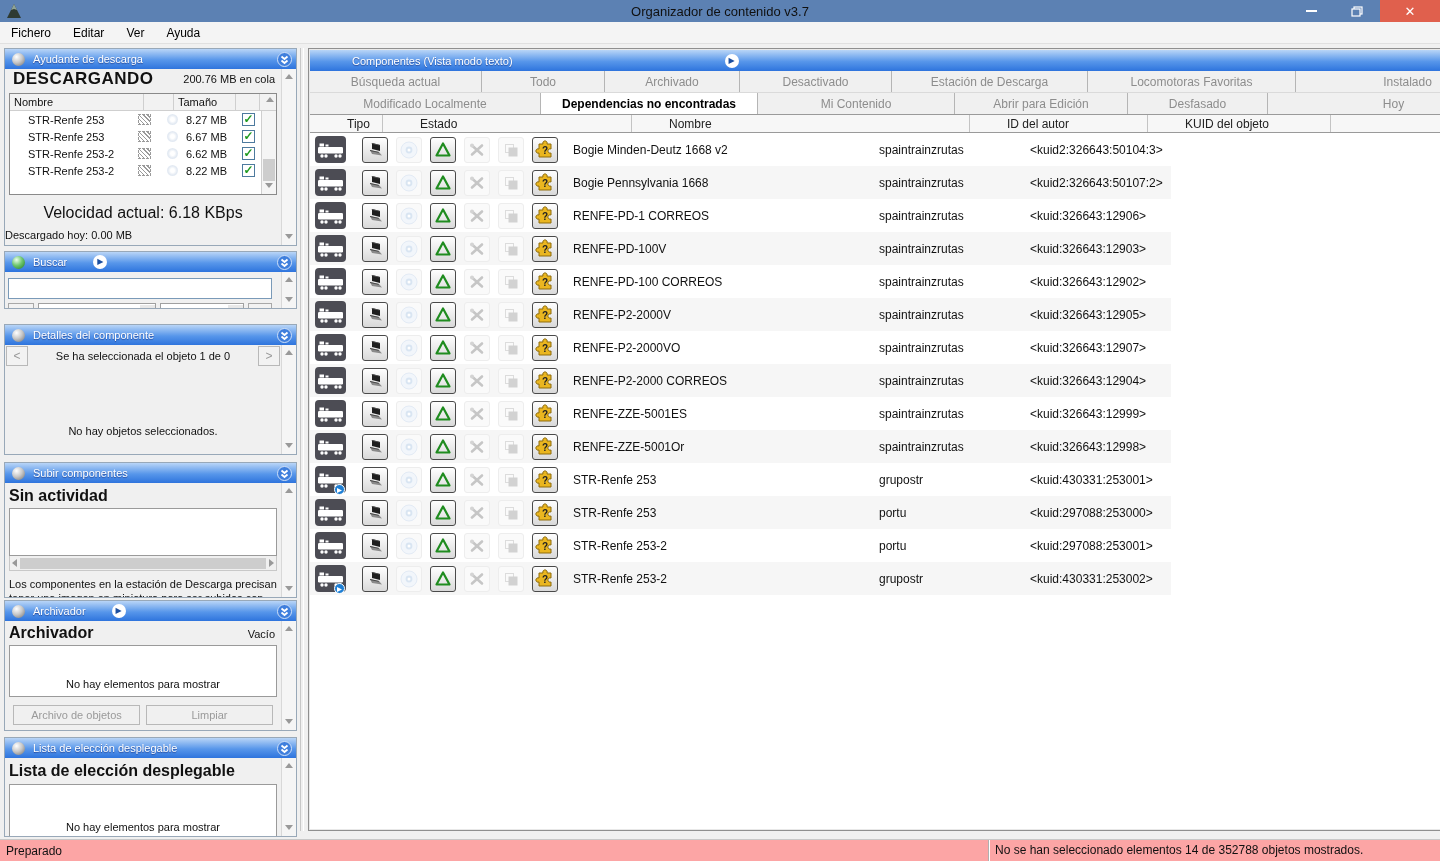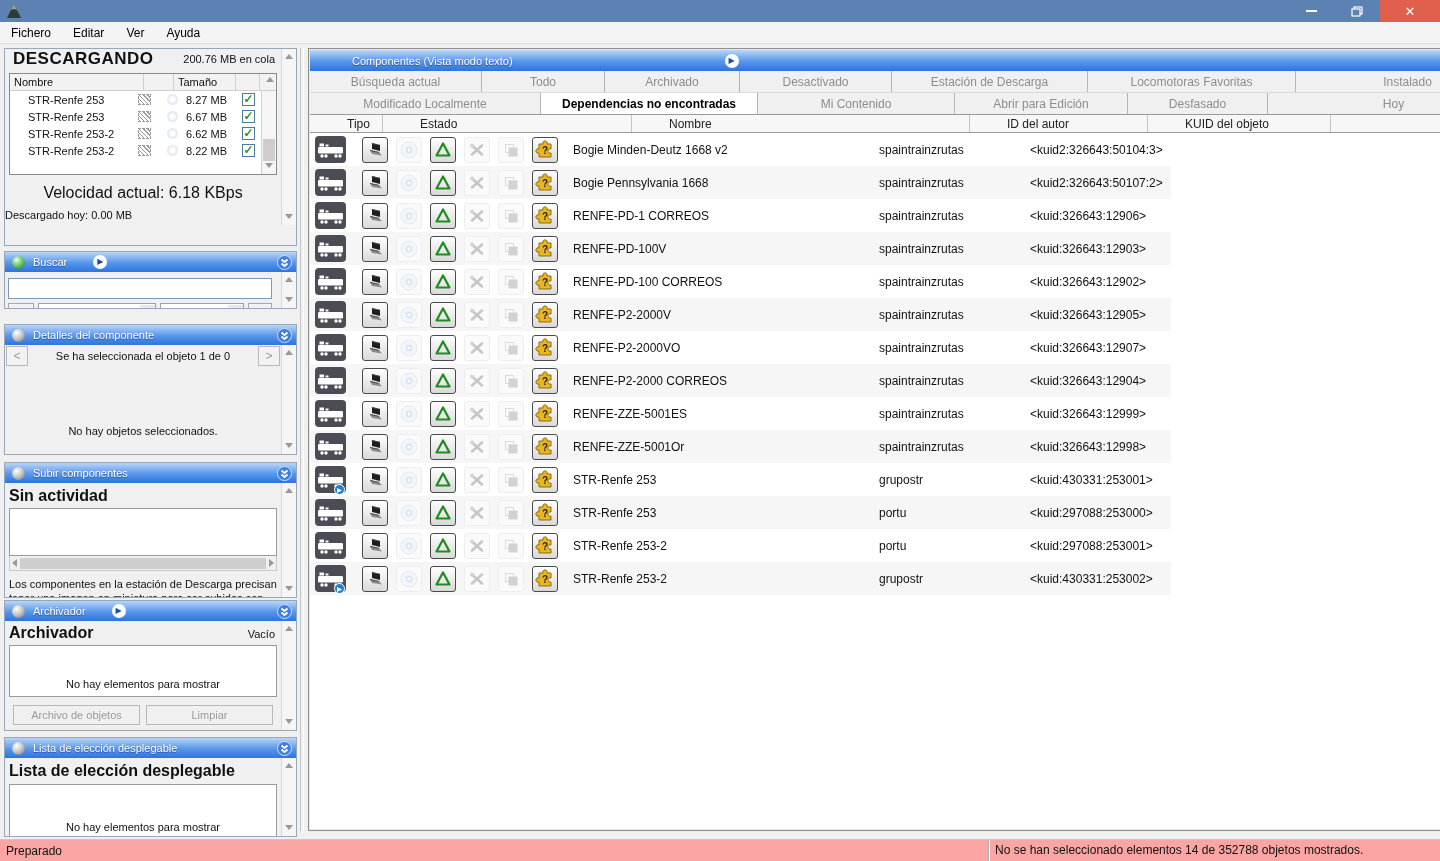--- a/index.html
+++ b/index.html
@@ -137,20 +137,21 @@
   .cell-kuid { width:151px; padding-left:10px; }
 </style>
 </head>
 <body>
 
 <div class="titlebar">
   <svg class="app-icon" viewBox="0 0 18 16">
     <polygon points="9,1 16,15 2,15" fill="#2e3a32"></polygon>
     <polygon points="9,1 12,7 9,6 6,7" fill="#8fa396"></polygon>
   </svg>
+  <span class="title-text">Organizador de contenido v3.7</span>
   <div class="winbtns">
     <div class="winbtn min">
         <span></span>
       </div>
     <div class="winbtn restore">
       <svg width="12" height="11" viewBox="0 0 12 11">
           <rect x="3" y="1" width="8" height="7" fill="none" stroke="#fff" stroke-width="1.2"></rect>
           <rect x="1" y="3" width="8" height="7" fill="#5c81b3" stroke="#fff" stroke-width="1.2"></rect>
         </svg>
     </div>
@@ -162,20 +163,32 @@
   <span class="menu-item">Fichero</span>
   <span class="menu-item">Editar</span>
   <span class="menu-item">Ver</span>
   <span class="menu-item">Ayuda</span>
 </div>
 
 <div class="workspace">
   <div class="leftcol">
 
     <div class="panel" style="top:4px; height:198px;">
+      <div class="panel-hd">
+        <span class="sphere"></span>
+        <span class="panel-title">Ayudante de descarga</span>
+        <span class="chevbtn">
+            <svg width="13" height="12" viewBox="0 0 13 12">
+              <g fill="none" stroke="#fff" stroke-width="1.8">
+                <path d="M3.5 2.5 L6.5 5 L9.5 2.5"></path>
+                <path d="M3.5 6.5 L6.5 9 L9.5 6.5"></path>
+              </g>
+            </svg>
+          </span>
+      </div>
       <div class="panel-body" style="height:176px;">
         <div class="panel-content">
           <div class="dl-top">
             <span class="dl-status">DESCARGANDO</span>
             <span class="dl-queue">200.76 MB en cola</span>
           </div>
           <div class="dl-list">
             <div class="dl-cols">
               <div class="dc-name">Nombre</div>
               <div class="dc-a"></div>

